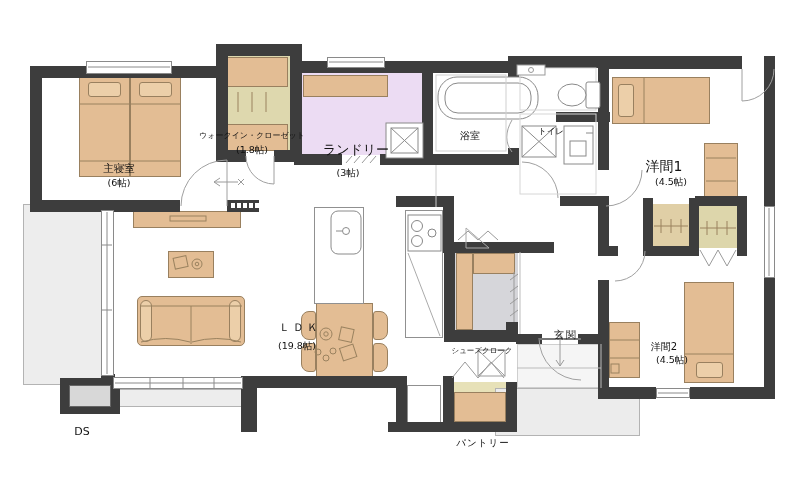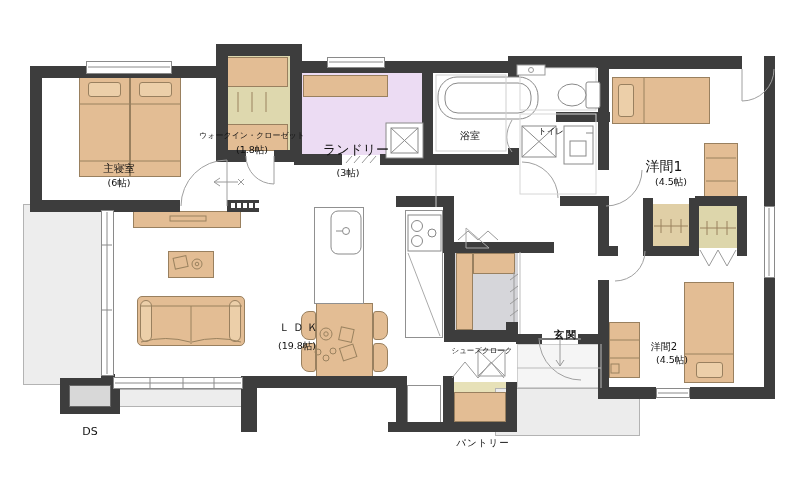--- a/index.html
+++ b/index.html
@@ -315,17 +315,17 @@
   <div class="lbl" style="left:348px;top:137px;font-size:9.5px;">(3帖)</div>
   <div class="lbl" style="left:470px;top:99px;font-size:10px;">浴室</div>
   <div class="lbl" style="left:551px;top:96px;font-size:8.5px;">トイレ</div>
   <div class="lbl" style="left:664px;top:131px;font-size:14px;">洋間1</div>
   <div class="lbl" style="left:671px;top:146px;font-size:9.5px;">(4.5帖)</div>
   <div class="lbl" style="left:664px;top:310px;font-size:10px;">洋間2</div>
   <div class="lbl" style="left:672px;top:324px;font-size:9.5px;">(4.5帖)</div>
   <div class="lbl" style="left:300px;top:292px;font-size:11px;letter-spacing:3px;">ＬＤＫ</div>
   <div class="lbl" style="left:297px;top:310px;font-size:9.5px;">(19.8帖)</div>
   <div class="lbl" style="left:482px;top:315px;font-size:7.5px;">シューズクローク</div>
-  <div class="lbl" style="left:566px;top:298px;font-size:10px;letter-spacing:2px;font-weight:bold;">玄関</div>
+  <div class="lbl" style="left:566px;top:298px;font-size:10px;letter-spacing:2px;">玄関</div>
   <div class="lbl" style="left:483px;top:407px;font-size:9.5px;letter-spacing:1px;">パントリー</div>
-  <div class="lbl" style="left:90px;top:396px;font-size:11px;">DS</div>
+  <div class="lbl" style="left:82px;top:396px;font-size:11px;">DS</div>
 
 </div>
 
 </body></html>

